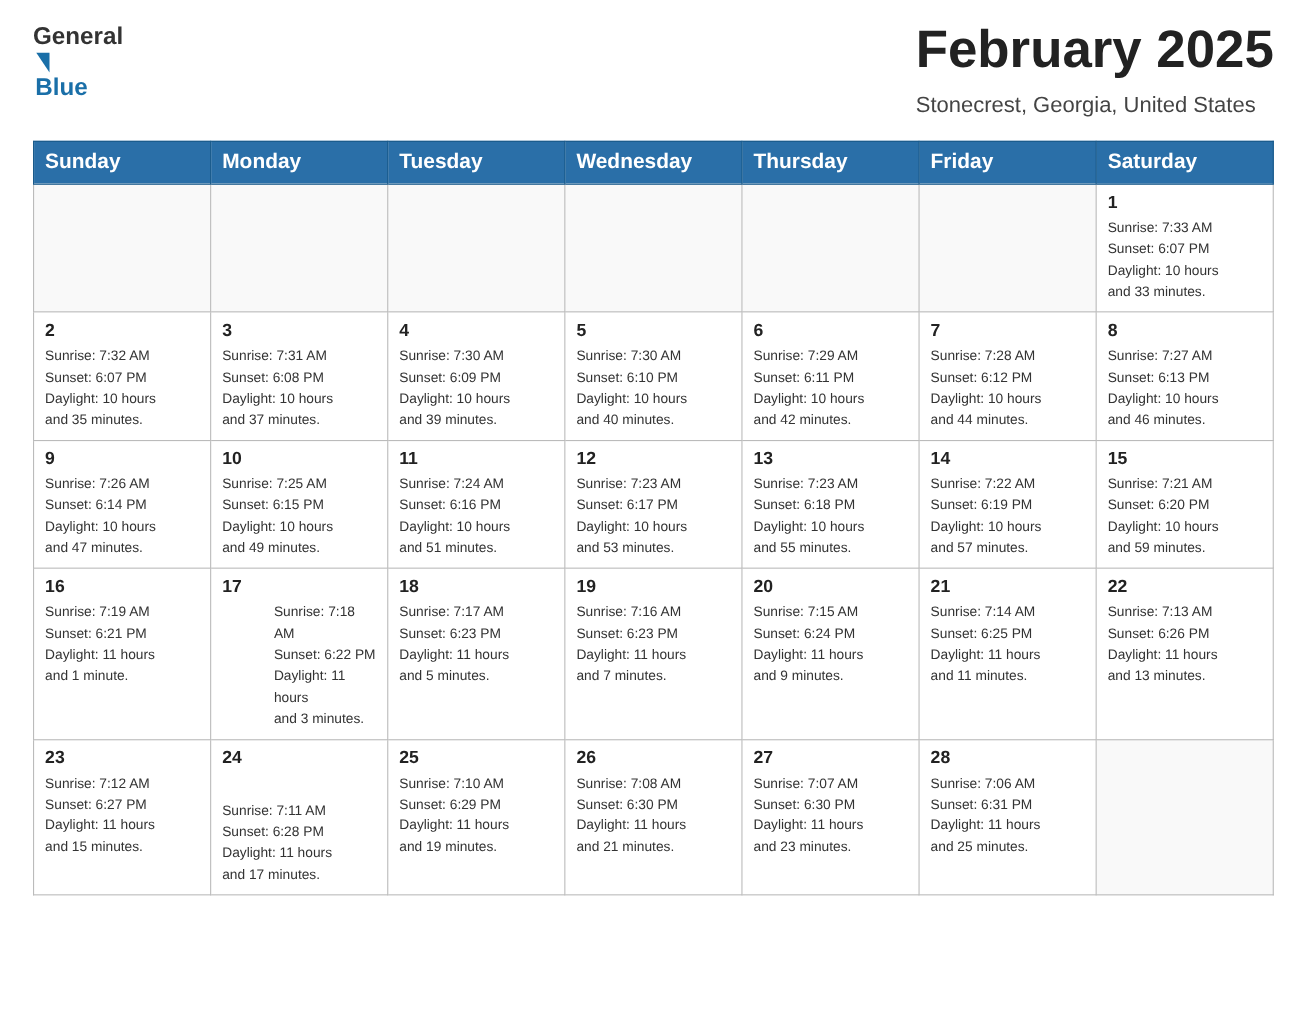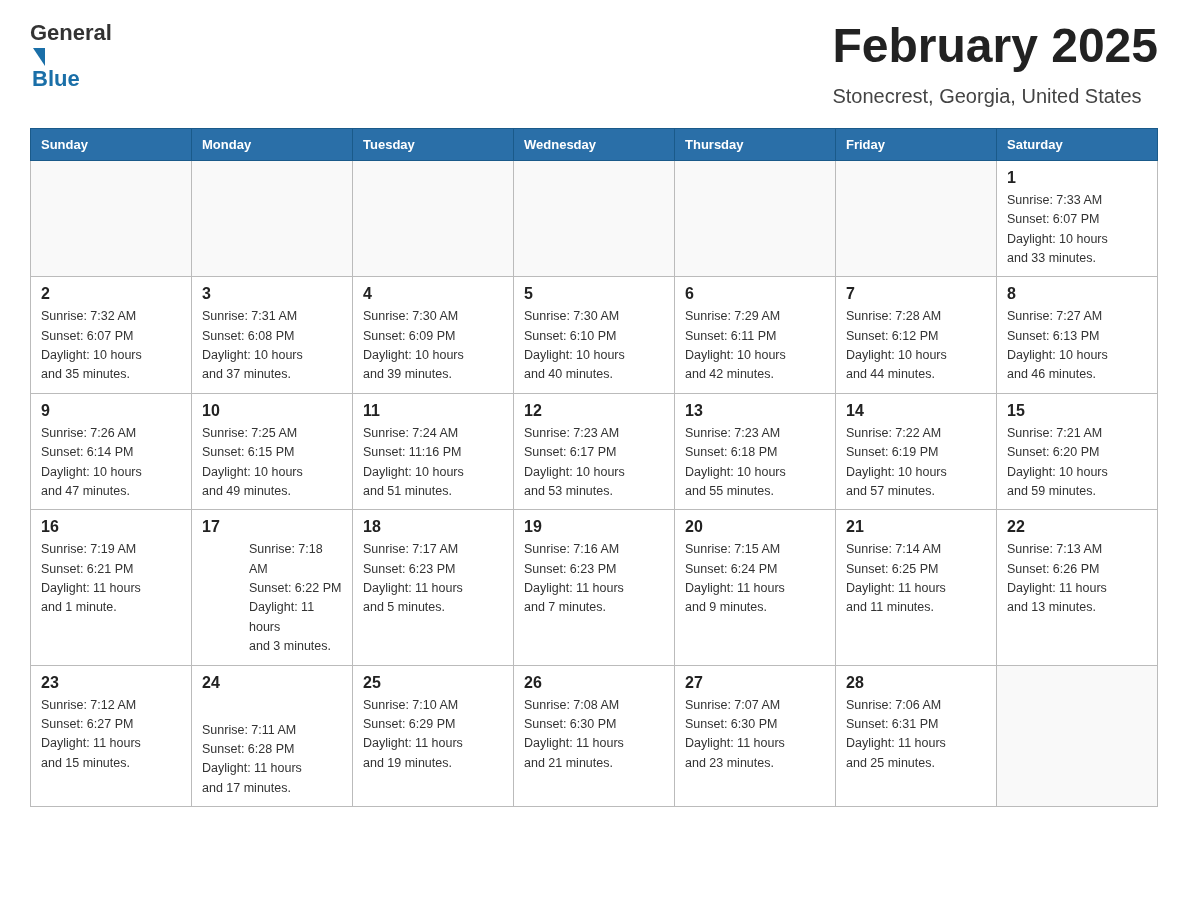--- a/index.html
+++ b/index.html
@@ -59,21 +59,21 @@
       margin-top: 12px;
     }
     .calendar {
       width: 100%;
       border-collapse: collapse;
       border: 1px solid #999;
     }
     .calendar th {
       background-color: #2a6fa8;
       color: #fff;
-      font-size: 13px;
+      font-size: 19px;
       font-weight: bold;
       padding: 8px 10px;
       text-align: left;
       border: 1px solid #1a5a8a;
     }
     .calendar td {
       vertical-align: top;
       border: 1px solid #bbb;
       padding: 8px 10px;
       width: calc(100% / 7);
@@ -208,21 +208,21 @@
         <td>
           <div class="day-number">10</div>
           <div class="day-info" style="white-space: pre-line;">Sunrise: 7:25 AM
 Sunset: 6:15 PM
 Daylight: 10 hours
 and 49 minutes.</div>
         </td>
         <td>
           <div class="day-number">11</div>
           <div class="day-info" style="white-space: pre-line;">Sunrise: 7:24 AM
-Sunset: 11:16 PM
+Sunset: 6:16 PM
 Daylight: 10 hours
 and 51 minutes.</div>
         </td>
         <td>
           <div class="day-number">12</div>
           <div class="day-info" style="white-space: pre-line;">Sunrise: 7:23 AM
 Sunset: 6:17 PM
 Daylight: 10 hours
 and 53 minutes.</div>
         </td>

